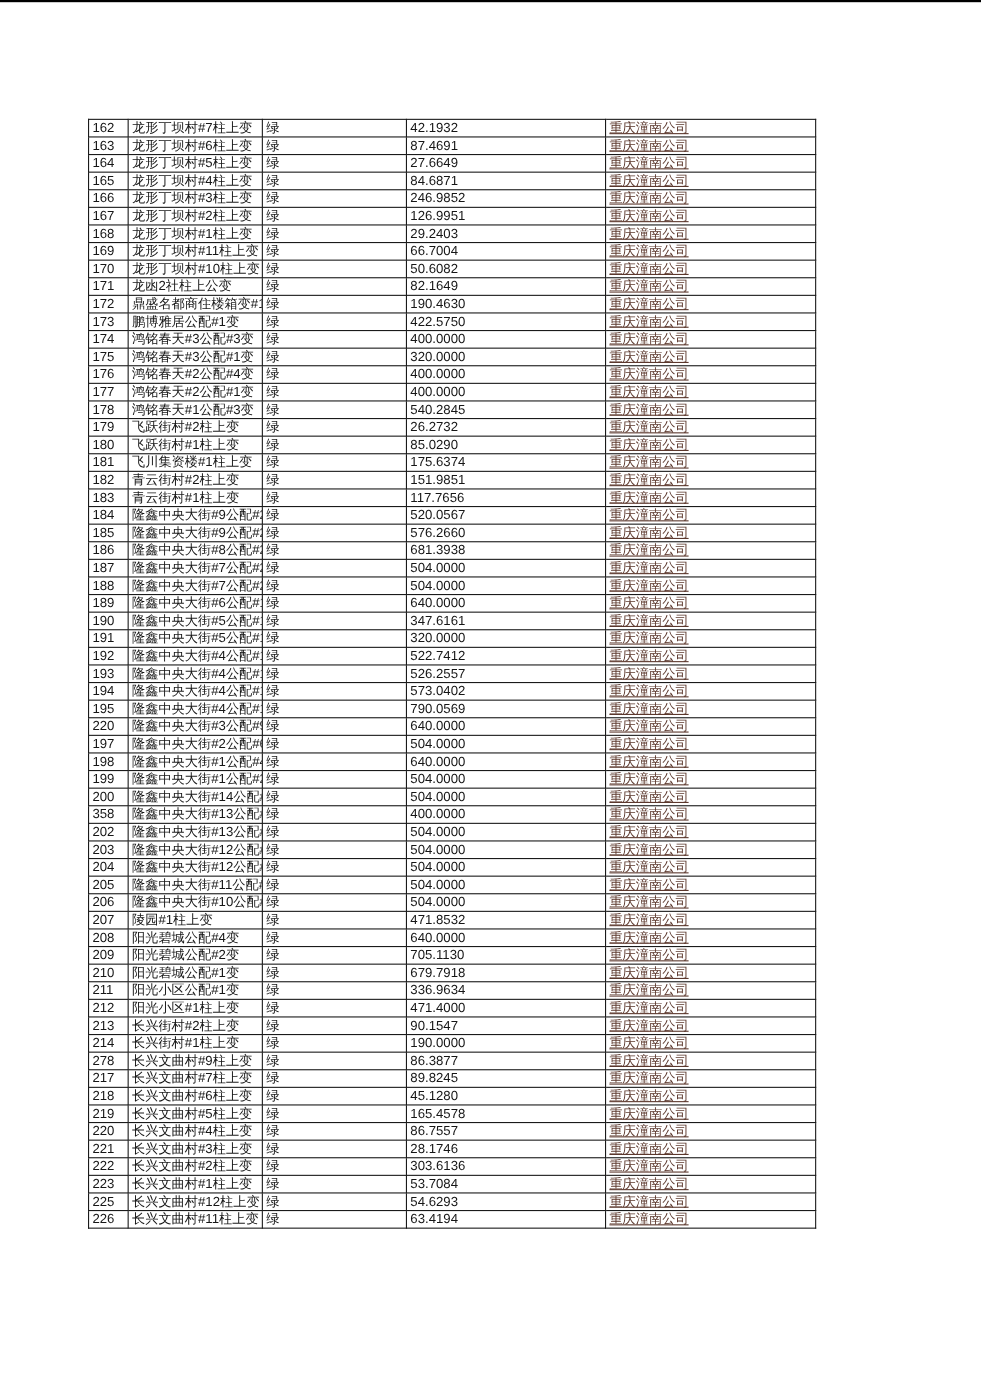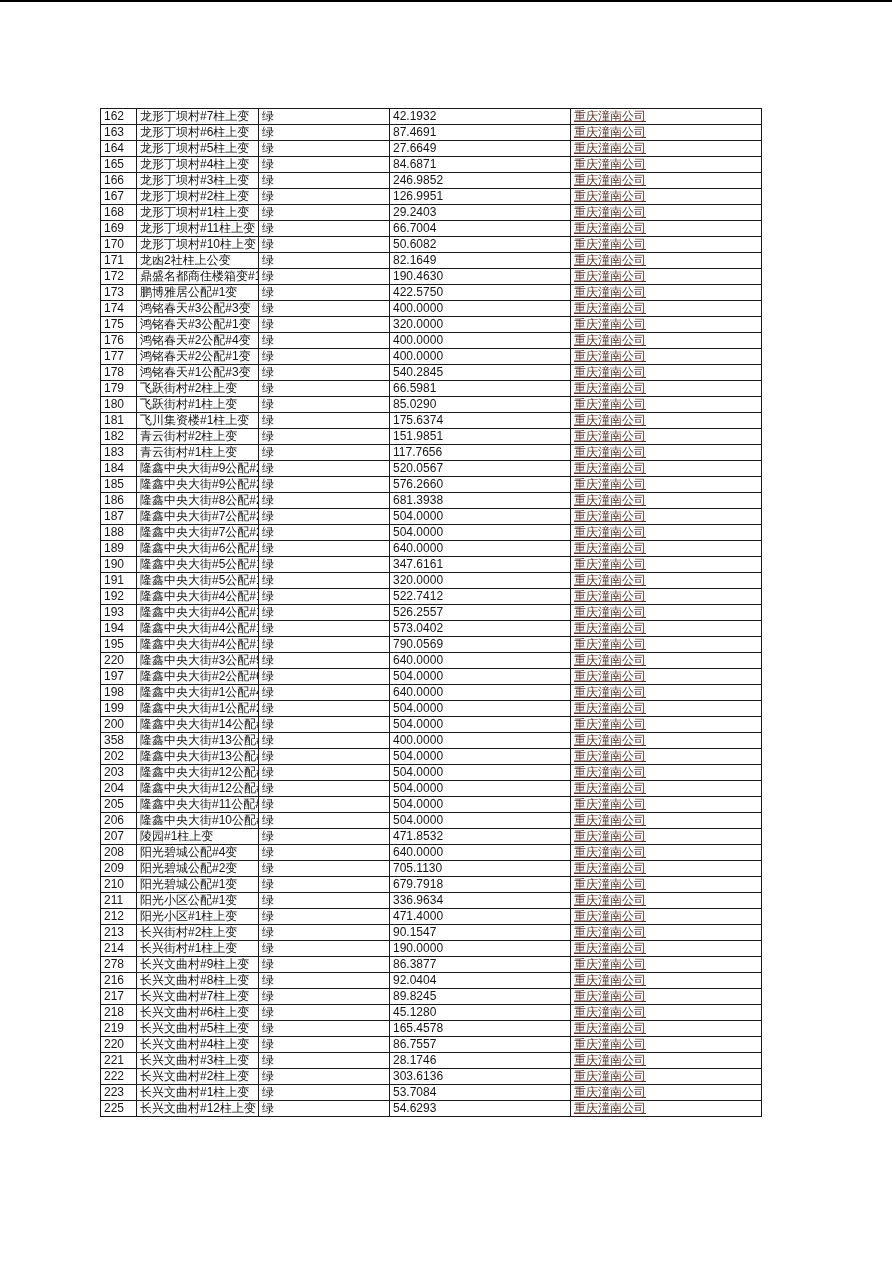--- a/index.html
+++ b/index.html
@@ -15,21 +15,20 @@
     width:892px;height:2px;
     background:#000000;
   }
   .sheet{
     position:absolute;left:80px;top:108px;
   }
   table.grid{
     border-collapse:collapse;
     table-layout:fixed;
     width:646px;
-    margin-left:20px;
   }
   table.grid td{
     border:1px solid #1a1a1a;
     height:15px;
     padding:0 0 0 3px;
     font-size:12px;
     line-height:15px;
     vertical-align:middle;
     white-space:nowrap;
     overflow:hidden;
@@ -173,21 +172,21 @@
           <td class="c0">178</td>
           <td class="c1">鸿铭春天#1公配#3变</td>
           <td class="c2">绿</td>
           <td class="c3">540.2845</td>
           <td class="c4"><span class="company-link">重庆潼南公司</span></td>
         </tr>
         <tr>
           <td class="c0">179</td>
           <td class="c1">飞跃街村#2柱上变</td>
           <td class="c2">绿</td>
-          <td class="c3">66.5981</td>
+          <td class="c3">26.2732</td>
           <td class="c4"><span class="company-link">重庆潼南公司</span></td>
         </tr>
         <tr>
           <td class="c0">180</td>
           <td class="c1">飞跃街村#1柱上变</td>
           <td class="c2">绿</td>
           <td class="c3">85.0290</td>
           <td class="c4"><span class="company-link">重庆潼南公司</span></td>
         </tr>
         <tr>
@@ -429,27 +428,20 @@
           <td class="c4"><span class="company-link">重庆潼南公司</span></td>
         </tr>
         <tr>
           <td class="c0">278</td>
           <td class="c1">长兴文曲村#9柱上变</td>
           <td class="c2">绿</td>
           <td class="c3">86.3877</td>
           <td class="c4"><span class="company-link">重庆潼南公司</span></td>
         </tr>
         <tr>
-          <td class="c0">216</td>
-          <td class="c1">长兴文曲村#8柱上变</td>
-          <td class="c2">绿</td>
-          <td class="c3">92.0404</td>
-          <td class="c4"><span class="company-link">重庆潼南公司</span></td>
-        </tr>
-        <tr>
           <td class="c0">217</td>
           <td class="c1">长兴文曲村#7柱上变</td>
           <td class="c2">绿</td>
           <td class="c3">89.8245</td>
           <td class="c4"><span class="company-link">重庆潼南公司</span></td>
         </tr>
         <tr>
           <td class="c0">218</td>
           <td class="c1">长兴文曲村#6柱上变</td>
           <td class="c2">绿</td>
@@ -489,17 +481,24 @@
           <td class="c1">长兴文曲村#1柱上变</td>
           <td class="c2">绿</td>
           <td class="c3">53.7084</td>
           <td class="c4"><span class="company-link">重庆潼南公司</span></td>
         </tr>
         <tr>
           <td class="c0">225</td>
           <td class="c1">长兴文曲村#12柱上变</td>
           <td class="c2">绿</td>
           <td class="c3">54.6293</td>
+          <td class="c4"><span class="company-link">重庆潼南公司</span></td>
+        </tr>
+        <tr>
+          <td class="c0">226</td>
+          <td class="c1">长兴文曲村#11柱上变</td>
+          <td class="c2">绿</td>
+          <td class="c3">63.4194</td>
           <td class="c4"><span class="company-link">重庆潼南公司</span></td>
         </tr>
       </tbody>
   </table>
 </div>
 
 </body></html>

